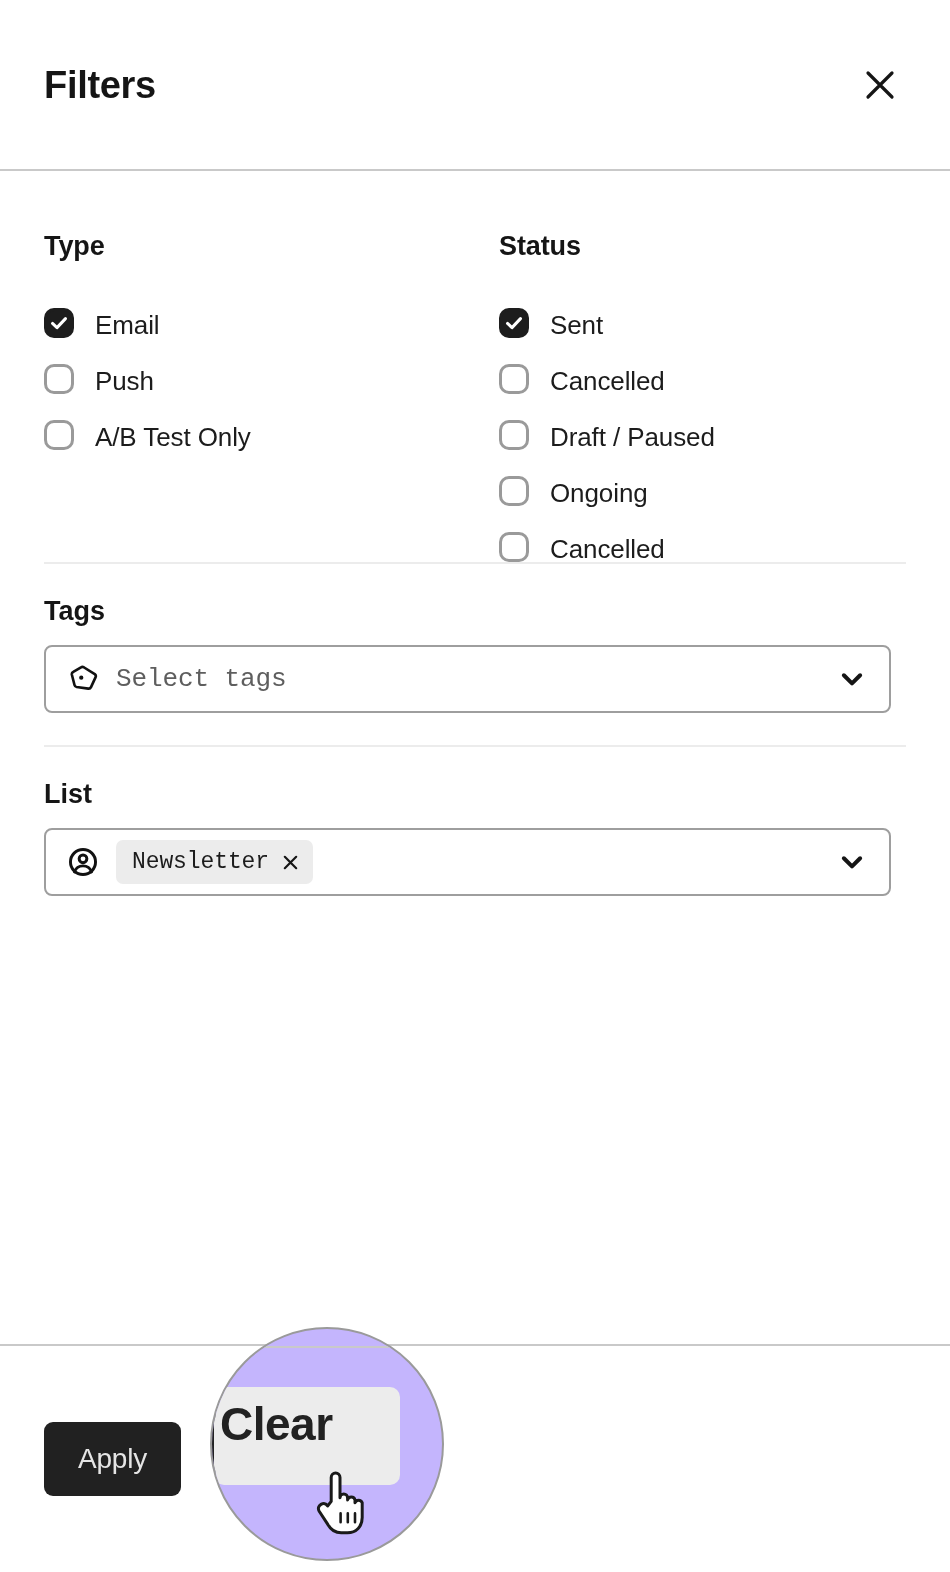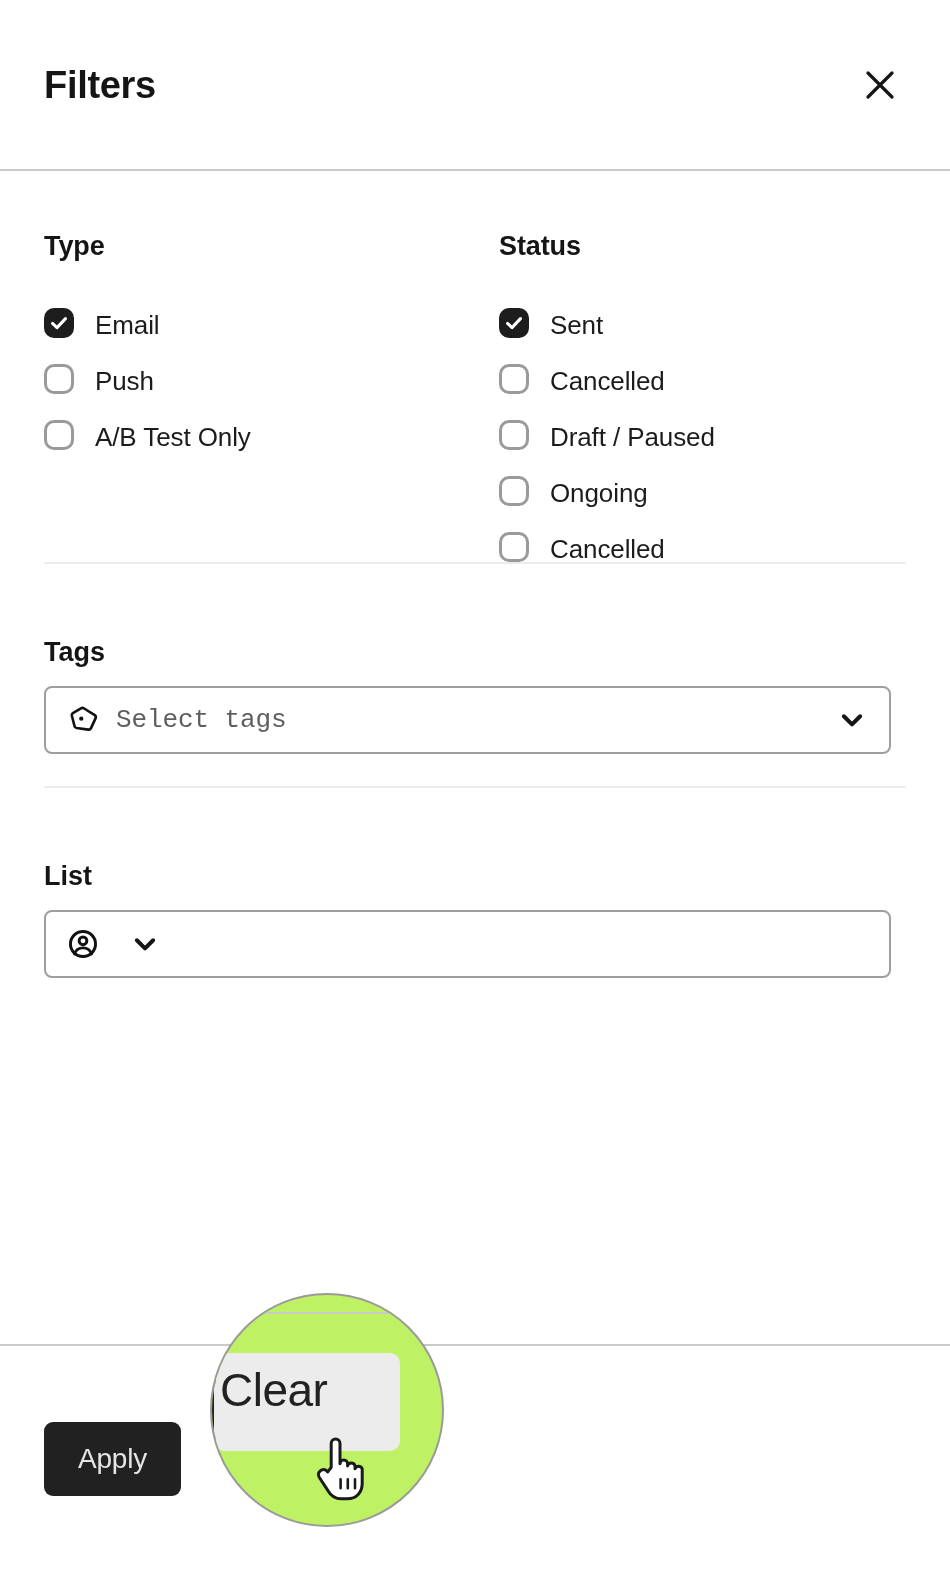--- a/index.html
+++ b/index.html
@@ -112,21 +112,21 @@
   }
 
   
   .divider-inset {
     height: 2px;
     background: #ececec;
     margin: 0 44px;
   }
 
   
-  .field-section { padding: 34px 59px 32px 44px; margin-top: 41px; }
+  .field-section { padding: 34px 59px 32px 44px; }
   .field-label {
     font-size: 27px;
     font-weight: 700;
     color: #151515;
     margin-bottom: 20px;
     line-height: 1;
   }
   .select-box {
     box-sizing: border-box;
     height: 68px;
@@ -220,28 +220,29 @@
     padding: 0 34px;
     cursor: pointer;
     letter-spacing: -0.2px;
     visibility: hidden; 
   }
 
   
   .magnifier {
     position: absolute;
     left: 210px;
-    top: 1293px;
+    top: 1327px;
     width: 230px;
     height: 230px;
     border-radius: 50%;
     border: 2px solid #9a9a9a;
-    background: #bef264;
+    background: #c4b5fd;
     overflow: hidden;
     z-index: 30;
+    font-weight: bold;
   }
   .mag-inner {
     position: absolute;
     left: 0; top: 0;
     width: 230px;
     height: 230px;
   }
   .mag-clear-bg {
     position: absolute;
     left: 2px;
@@ -401,20 +402,30 @@
 
     <div class="field-section">
       <div class="field-label">List</div>
       <div class="select-box">
         <span class="select-lead-icon">
           <svg width="32" height="32" viewBox="0 0 24 24" aria-hidden="true">
             <circle cx="12" cy="12" r="9.4" fill="none" stroke="#111111" stroke-width="2.2"></circle>
             <circle cx="12" cy="9.6" r="2.9" fill="none" stroke="#111111" stroke-width="2.2"></circle>
             <path d="M5.6 19.4 a6.8 6.8 0 0 1 12.8 0" fill="none" stroke="#111111" stroke-width="2.2" stroke-linecap="round"></path>
           </svg>
+        </span>
+        <span class="select-content">
+          <span class="chip">
+            <span class="chip-label">Newsletter</span>
+            <span class="chip-x">
+              <svg width="19" height="19" viewBox="0 0 20 20" aria-hidden="true">
+                <path d="M4 4 L16 16 M16 4 L4 16" stroke="#151515" stroke-width="2.3" stroke-linecap="round" fill="none"></path>
+              </svg>
+            </span>
+          </span>
         </span>
         <span class="chev">
           <svg width="30" height="30" viewBox="0 0 24 24" aria-hidden="true">
             <path d="M5.5 9 L12 15.5 L18.5 9" fill="none" stroke="#151515" stroke-width="3.2" stroke-linecap="round" stroke-linejoin="round"></path>
           </svg>
         </span>
       </div>
     </div>
   </div>
 

